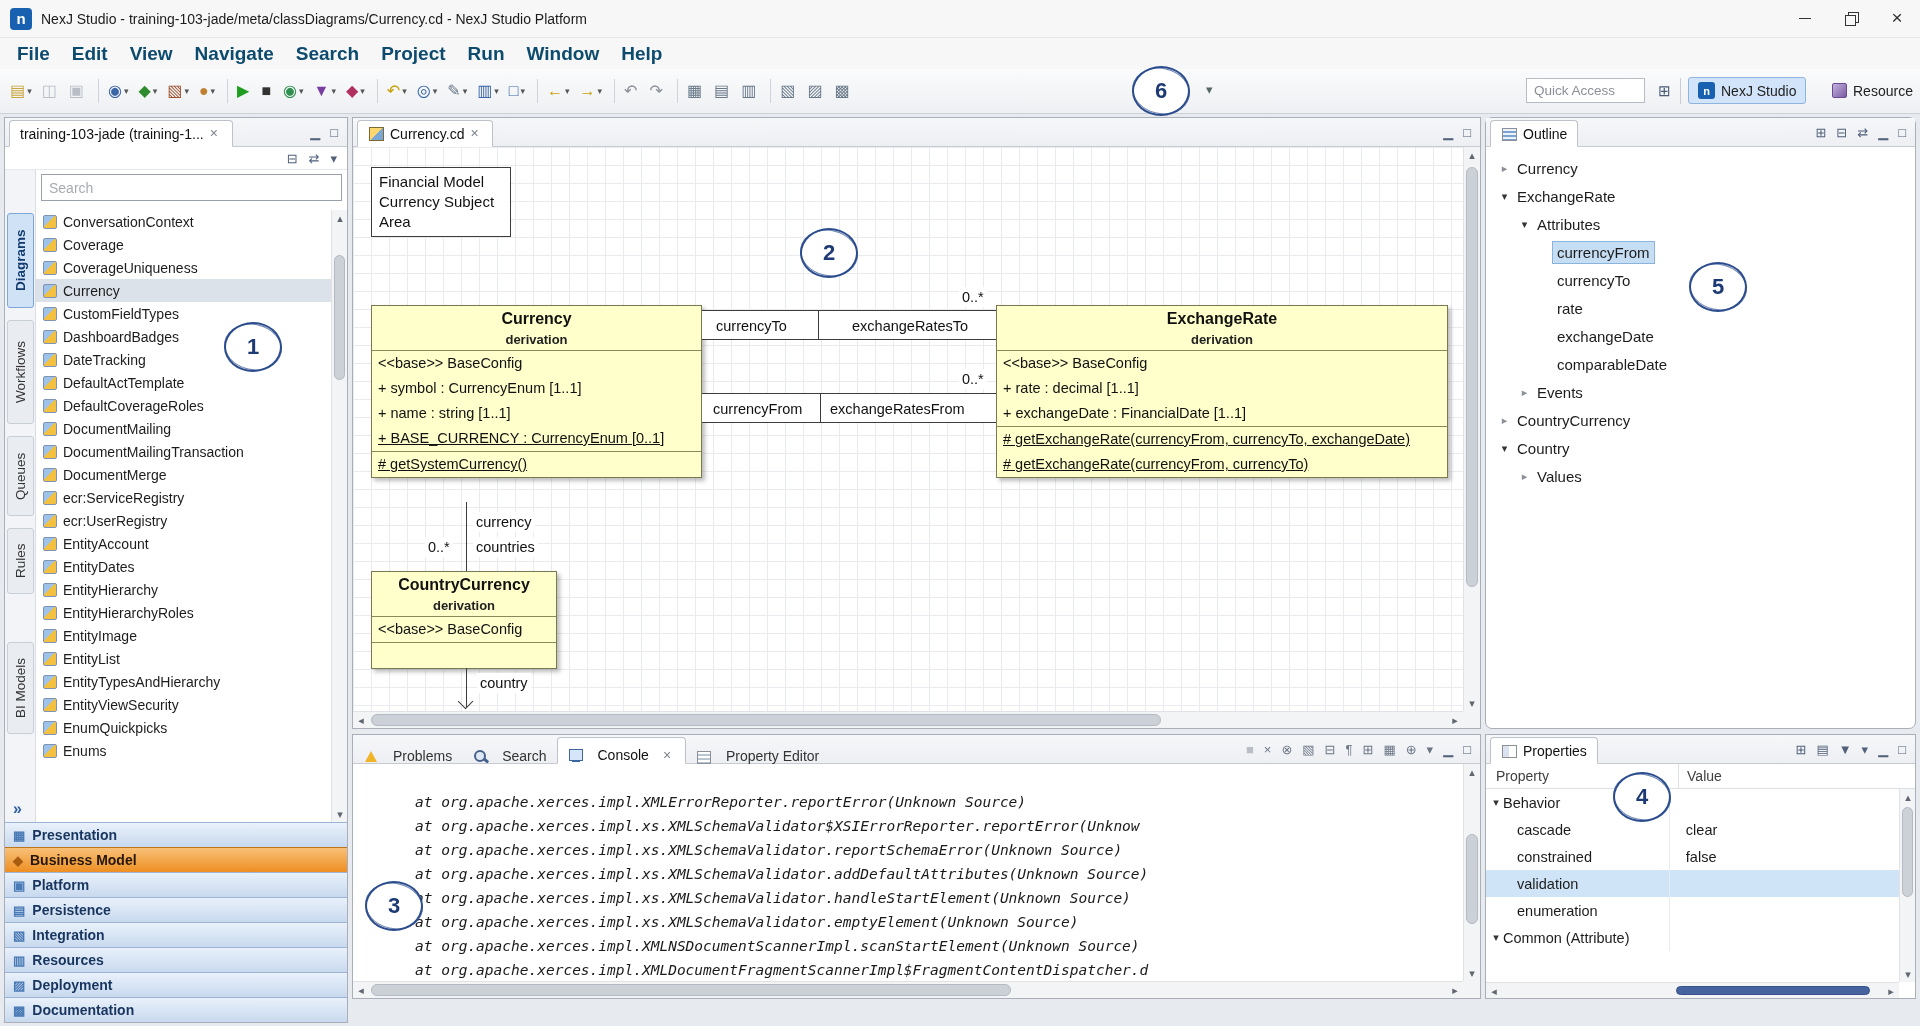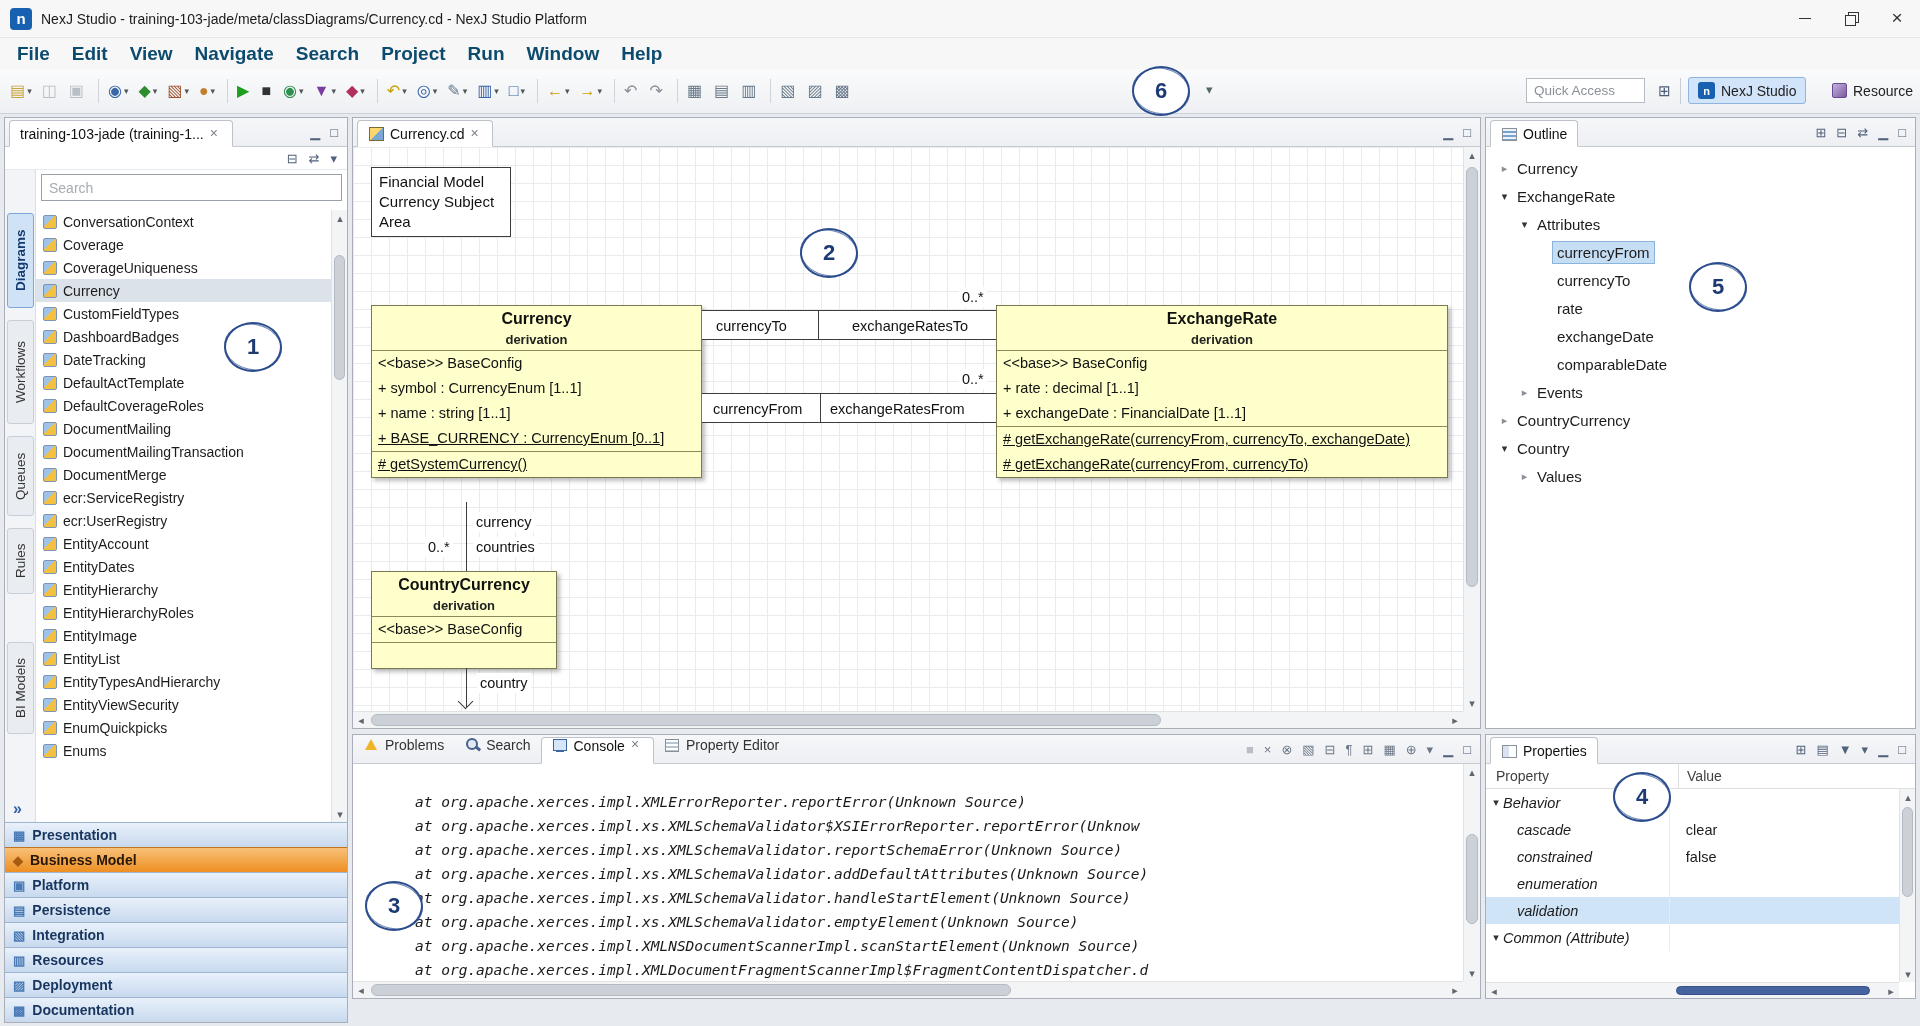--- a/index.html
+++ b/index.html
@@ -119,49 +119,49 @@
   #band1 .band-div { left:116px; } #band2 .band-div { left:118px; }
   .vline { position:absolute; left:113px; width:1.4px; background:#3c3c3c; }
   #vl1 { top:355px; height:69px; }
   #vl2 { top:521px; height:39px; }
   .arrow-down { position:absolute; left:107px; top:549px; width:11px; height:11px; border-left:1.6px solid #3c3c3c; border-bottom:1.6px solid #3c3c3c; transform:rotate(-45deg); }
   .dlabel { position:absolute; font-size:14.5px; color:#111; background:#fff; padding:0 3px; line-height:20px; white-space:nowrap; }
   .ed-vs { right:0; top:29px; bottom:17px; width:17px; }
   .ed-hs { left:0; right:17px; bottom:0; height:17px; }
   
   #console { left:352px; top:734px; width:1129px; height:265px; }
-  .ctab { display:flex; align-items:flex-start; gap:6px; height:27px; padding:0 10px; font-size:14px; color:#333; white-space:nowrap; position:relative; top:1px; }
+  .ctab { display:flex; align-items:flex-end; gap:14px; height:27px; padding:0 10px; font-size:14px; color:#333; white-space:nowrap; position:relative; top:1px; }
   .ctab.sel { background:#fff; border:1px solid #bcc1ca; border-bottom-color:#fff; border-radius:4px 4px 0 0; color:#111; }
   .ctab .tabx { display:none; }
   .ctab.closable .tabx { display:inline-block; }
   .console-head-line { height:26px; font-size:14.5px; color:#222; padding:4px 8px 0 10px; white-space:nowrap; overflow:hidden; background:#fff; }
   .console-out { position:absolute; left:0; top:55px; right:17px; bottom:17px; overflow:hidden; background:#fff;font-style:italic; }
   .cline { font-family:"DejaVu Sans Mono", monospace; font-size:14.5px; line-height:24px; color:#1a1a1a; padding-left:62px; white-space:nowrap; }
   .con-vs { right:0; top:29px; bottom:17px; width:17px; }
   .con-hs { left:0; right:17px; bottom:0; height:17px; }
   
-  #outline { left:1485px; top:117px; width:431px; height:612px; }
+  #outline { left:1485px; top:117px; width:431px; height:612px;border-radius:7px; }
   .tree { position:absolute; left:0; top:36px; right:0; bottom:0; overflow:hidden; }
   .trow { height:28px; display:flex; align-items:center; font-size:15px; color:#1c1c1c; }
   .trow[data-level="0"] { padding-left:10px; }
   .trow[data-level="1"] { padding-left:30px; }
   .trow[data-level="2"] { padding-left:50px; }
   .trow .arr { width:17px; text-align:center; font-size:11px; color:#8a8f98; flex:0 0 auto; }
   .trow .arr.exp { color:#333; }
   .tlabel { padding:2px 4px; }
   .tlabel.sel { background:#c6def4; outline:1px solid #8ab4dc; }
   
   #properties { left:1485px; top:734px; width:431px; height:265px; }
   .pcols { height:25px; display:flex; align-items:center; border-bottom:1px solid #dcdfe4; font-size:14px; color:#404040; }
   .pcol-name { width:45%; padding-left:10px; border-right:1px solid #dcdfe4; align-self:stretch; display:flex; align-items:center; }
   .pcol-val { padding-left:8px; }
   .prows { position:absolute; left:0; top:54px; right:16px; bottom:16px; overflow:hidden; }
   .prow { height:27px; display:flex; align-items:center; font-size:14.5px; color:#1c1c1c; }
   .prow .parr { width:17px; text-align:center; font-size:11px; color:#333; flex:0 0 auto; padding-left:3px; }
-  .prow .pname { width:calc(45% - 20px);font-style:italic; }
+  .prow .pname { width:calc(45% - 20px); }
   .prow:not(.grp) .pname { padding-left:14px; }
   .prow .pval { flex:1; border-left:1px solid #e8ebef; padding-left:16px; align-self:stretch; display:flex; align-items:center; }
   .prow.sel { background:#cfe4f7; }
   .prop-vs { right:0; top:54px; bottom:16px; width:16px; }
   .prop-hs { left:0; right:16px; bottom:0; height:16px; }
   .prop-hs .sb-thumb { background:#44639f; border-color:#37528a; }
   
   .callout { position:absolute; width:58px; height:50px; transform:translate(-50%,-50%); z-index:60; border:2.6px solid #2c4d8e; border-radius:50%; background:#fff; }
   .callout .e2 { position:absolute; inset:-1px; border:1.6px solid rgba(44,77,142,.7); border-radius:50%; transform:rotate(12deg) scale(1.04,.96); }
   .callout .num { position:absolute; inset:0; display:flex; align-items:center; justify-content:center; font-size:22px; font-weight:bold; color:#1e3a75; }
@@ -845,32 +845,32 @@
         <span class="pname">cascade</span>
         <span class="pval">clear</span>
       </div>
 
       <div class="prow">
         <span class="parr"></span>
         <span class="pname">constrained</span>
         <span class="pval">false</span>
       </div>
 
+      <div class="prow sel">
+        <span class="parr"></span>
+        <span class="pname">validation</span>
+        <span class="pval"></span>
+      </div>
+
       <div class="prow">
         <span class="parr"></span>
         <span class="pname">enumeration</span>
         <span class="pval"></span>
       </div>
 
-      <div class="prow sel">
-        <span class="parr"></span>
-        <span class="pname">validation</span>
-        <span class="pval"></span>
-      </div>
-
       <div class="prow grp">
         <span class="parr">▾</span>
         <span class="pname">Common (Attribute)</span>
         <span class="pval"></span>
       </div>
     </div>
   <div class="sb-v prop-vs">
     <span class="sb-btn up"></span>
     <span class="sb-thumb" style="left:2px;right:2px;top:18px;height:90px;"></span>
     <span class="sb-btn down"></span>

